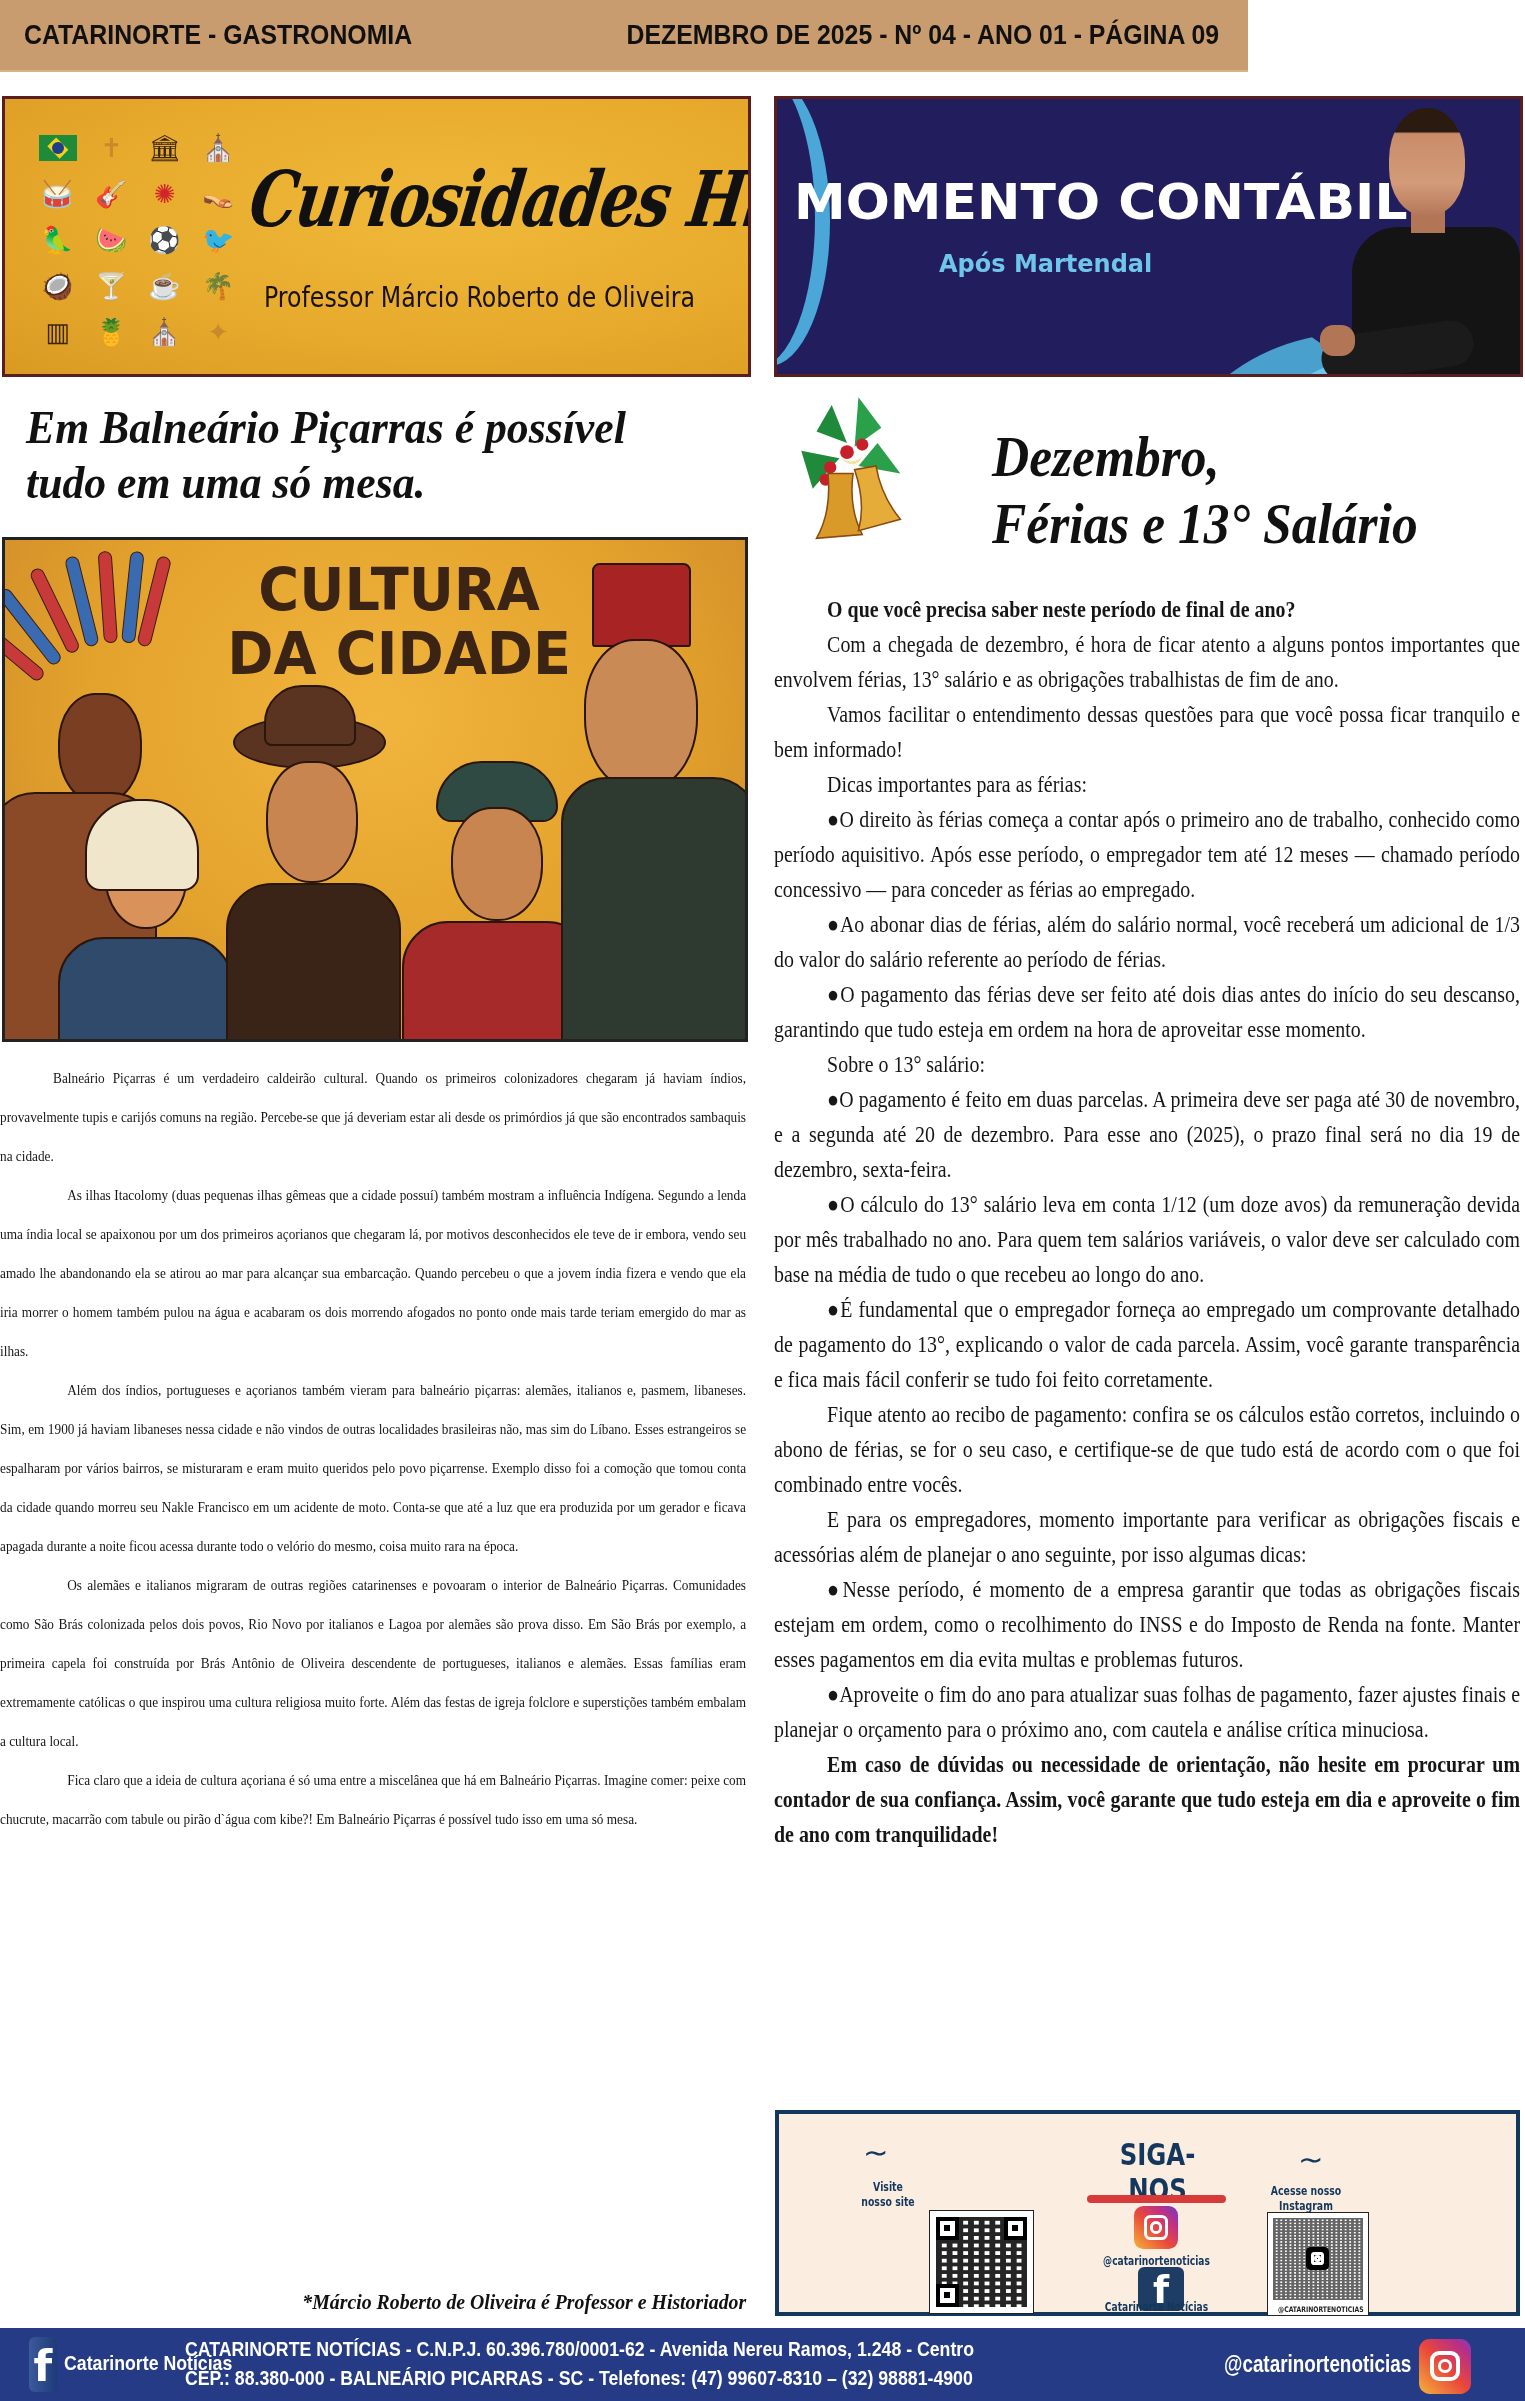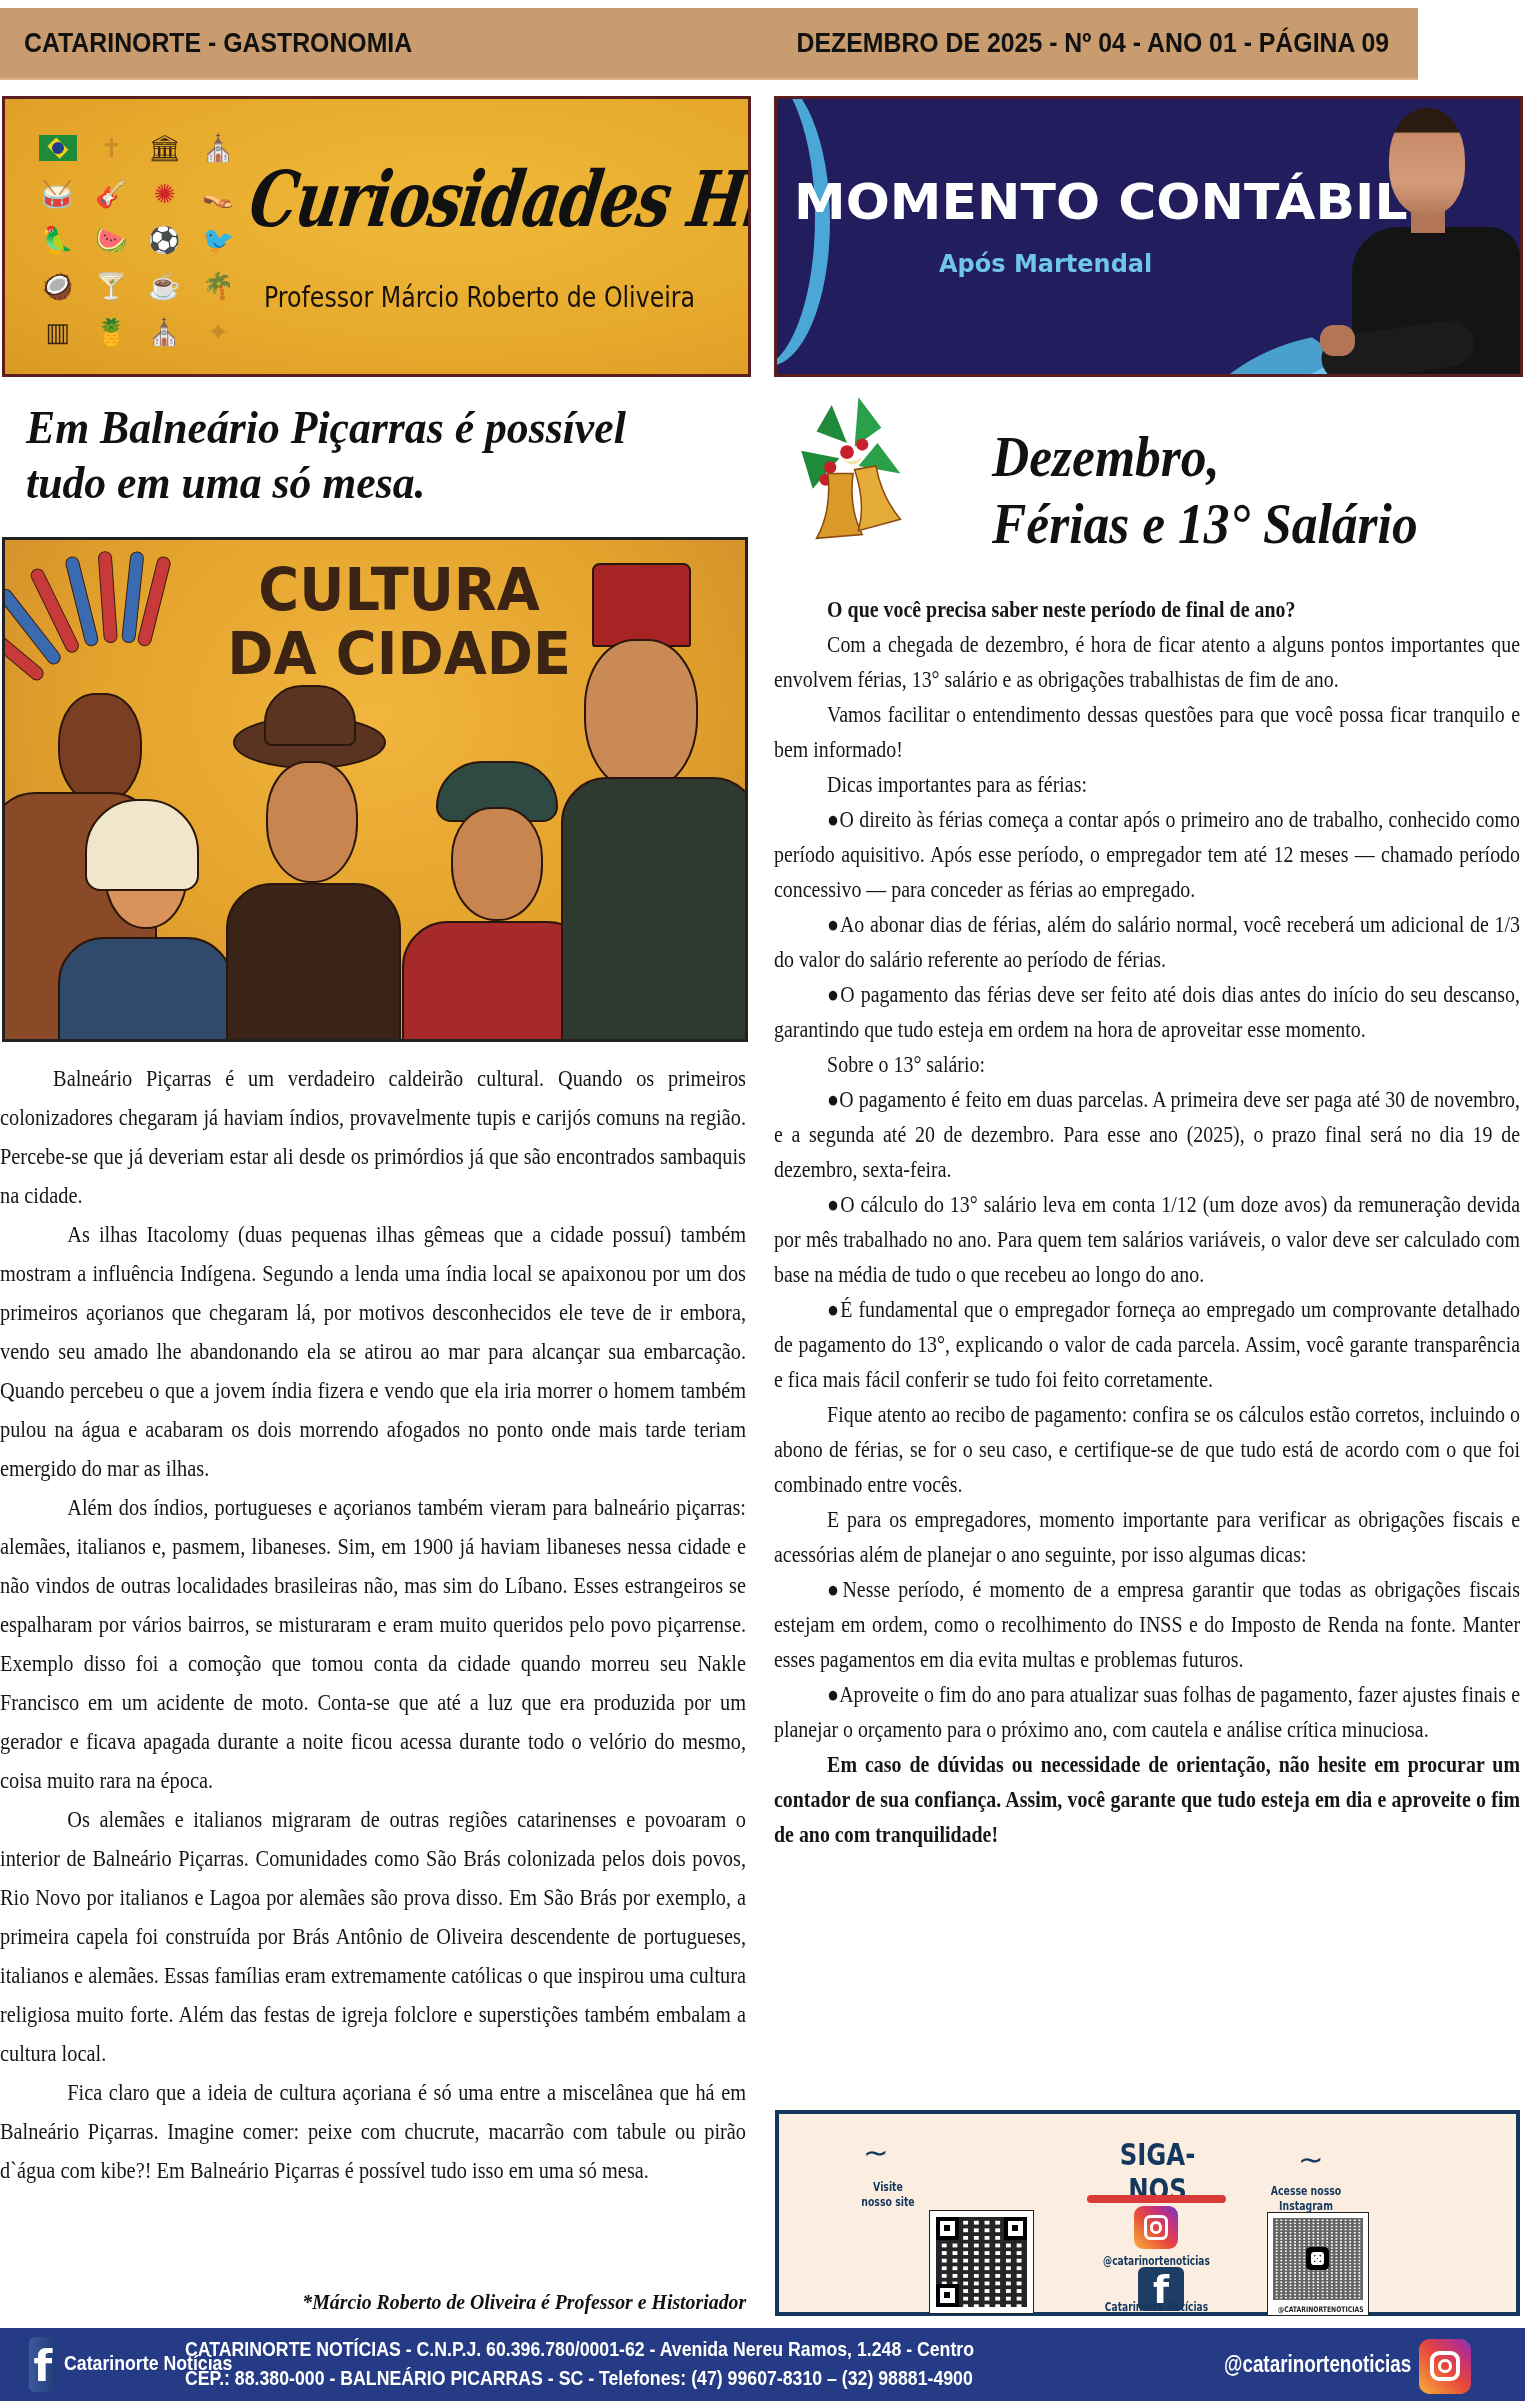--- a/index.html
+++ b/index.html
@@ -1,20 +1,20 @@
 <!DOCTYPE html>
 <html style="font-size:12.2px"><head>
 <meta charset="utf-8">
 <style>
   * { box-sizing: border-box; margin: 0; padding: 0; }
   html, body { width: 1526px; height: 2401px; background: #ffffff; overflow: hidden; }
   body { position: relative; font-family: "Liberation Serif", serif; color: #111; }
 
   
-  .top-band { position: absolute; left: 0; top: 8px; width: 1418px; height: 72px; background: #c89c6e; border-bottom: 2.3px solid #d8b38a; }
+  .top-band { position: absolute; left: 0; top: 0; width: 1248px; height: 72px; background: #c89c6e; border-bottom: 2.3px solid #d8b38a; }
   .top-band .left, .top-band .right { position: absolute; top: 20px; font-family: "Liberation Sans", sans-serif; font-weight: bold; font-size: 27px; color: #111; letter-spacing: 0px; transform: scaleX(0.92); transform-origin: left center; }
   .top-band .left { left: 24.4px; }
   .top-band .right { right: 29px; transform-origin: right center; }
 
   
   .banner-left { position: absolute; left: 1.5px; top: 96px; width: 749px; height: 281px; background: radial-gradient(ellipse at 60% 40%, #f0b93a 0%, #e6a92c 60%, #d99a22 100%); border: 3.8px solid #5a1e1e; overflow: hidden; }
   .banner-left .icons { position: absolute; left: 30.5px; top: 30.5px; width: 206px; height: 229px; display: grid; grid-template-columns: repeat(4, 1fr); grid-auto-rows: 37px; gap: 9.2px 7.6px; }
   .icon-tile { display: flex; align-items: center; justify-content: center; font-size: 26px; }
   .flag { width: 38px; height: 26px; background: #1f8a3a; position: relative; }
   .flag::before { content: ""; position: absolute; left: 5.3px; top: 3.1px; width: 27.5px; height: 20px; background: #f2d21a; transform: rotate(45deg) scale(0.62); }
@@ -43,21 +43,21 @@
   
   .culture-image { position: absolute; left: 1.5px; top: 537px; width: 746px; height: 505px; background: radial-gradient(ellipse at 50% 35%, #f1b53e 0%, #e3a22c 55%, #c9862a 100%); border: 3.8px solid #222; overflow: hidden; }
   .culture-title { position: absolute; left: 215px; top: 18.3px; font-family: "DejaVu Sans", sans-serif; font-weight: bold; font-size: 58px; line-height: 64px; color: #3b2414; text-align: center; transform: scaleX(0.96); }
   .fig { position: absolute; }
   .fig .face { position: absolute; border-radius: 44% 44% 48% 48%; border: 2.3px solid #2a160c; }
   .fig .body { position: absolute; border: 2.3px solid #2a160c; border-radius: 46px 46px 0 0; }
   .fig .hat { position: absolute; border: 2.3px solid #2a160c; }
   .feather { position: absolute; width: 13.7px; height: 92px; border-radius: 6.9px; border: 1.5px solid #3a1e10; transform-origin: bottom center; }
 
   
-  .article-left { position: absolute; left: 0; top: 1059px; width: 746px; font-family: "Liberation Serif", serif; font-size: 23px; line-height: 39px; text-align: justify; color: #161616; }
+  .article-left { position: absolute; left: 0; top: 1059px; width: 746px; font-family: "Liberation Serif", serif; font-size: 15px; line-height: 39px; text-align: justify; color: #161616; }
   .article-left p { text-indent: 60px; transform: scaleX(0.885); transform-origin: left top; width: 113%; }
   .article-left p.indent-big { text-indent: 76px; }
   .signature { position: absolute; right: 780px; top: 2289px; font-family: "Liberation Serif", serif; font-style: italic; font-weight: bold; font-size: 22px; color: #111; transform: scaleX(0.9); transform-origin: right top; white-space: nowrap; }
 
   
   .bells { position: absolute; left: 786px; top: 397px; width: 122px; height: 153px; }
   .headline-right { position: absolute; left: 992px; top: 424px; font-family: "Liberation Serif", serif; font-style: italic; font-weight: bold; font-size: 56px; line-height: 67px; color: #111; transform: scaleX(0.92); transform-origin: left top; white-space: nowrap; }
 
   
   .article-right { position: absolute; left: 774px; top: 592px; width: 746px; font-family: "Liberation Serif", serif; font-size: 22.5px; line-height: 35px; text-align: justify; color: #161616; }

